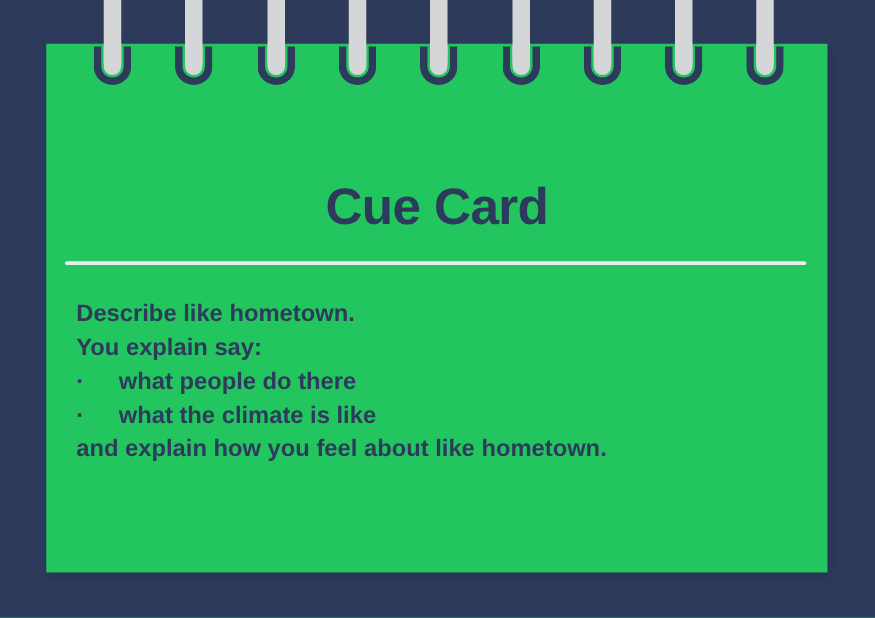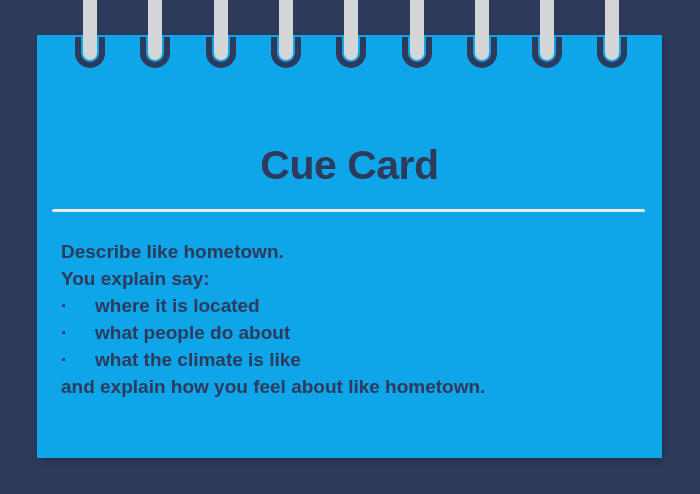--- a/index.html
+++ b/index.html
@@ -139,38 +139,35 @@
   }
   .bullet-text {
     display: inline;
   }
 </style>
 </head>
 <body style="background: rgb(45, 58, 92);">
 
 <div id="stage" style="background: rgb(45, 58, 92);">
 
-  <div id="card" style="background: #0ea5e9;">
+  <div id="card" style="background: #22c55e;">
 
     <h1 id="card-title" style="color: rgb(45, 58, 92);">Cue Card</h1>
 
     <div id="divider" style="background: rgb(234, 235, 239);"></div>
 
     <div id="body-text" style="color: rgb(45, 58, 92);">
 
       <div class="text-line">Describe like hometown.</div>
 
       <div class="text-line">You explain say:</div>
 
+
       <div class="bullet-line">
-        <span class="bullet-mark">·</span><span class="bullet-text">where it is located</span>
-      </div>
-
-      <div class="bullet-line">
-        <span class="bullet-mark">·</span><span class="bullet-text">what people do about</span>
+        <span class="bullet-mark">·</span><span class="bullet-text">what people do there</span>
       </div>
 
       <div class="bullet-line">
         <span class="bullet-mark">·</span><span class="bullet-text">what the climate is like</span>
       </div>
 
       <div class="text-line">and explain how you feel about like hometown.</div>
 
     </div>
   </div>

